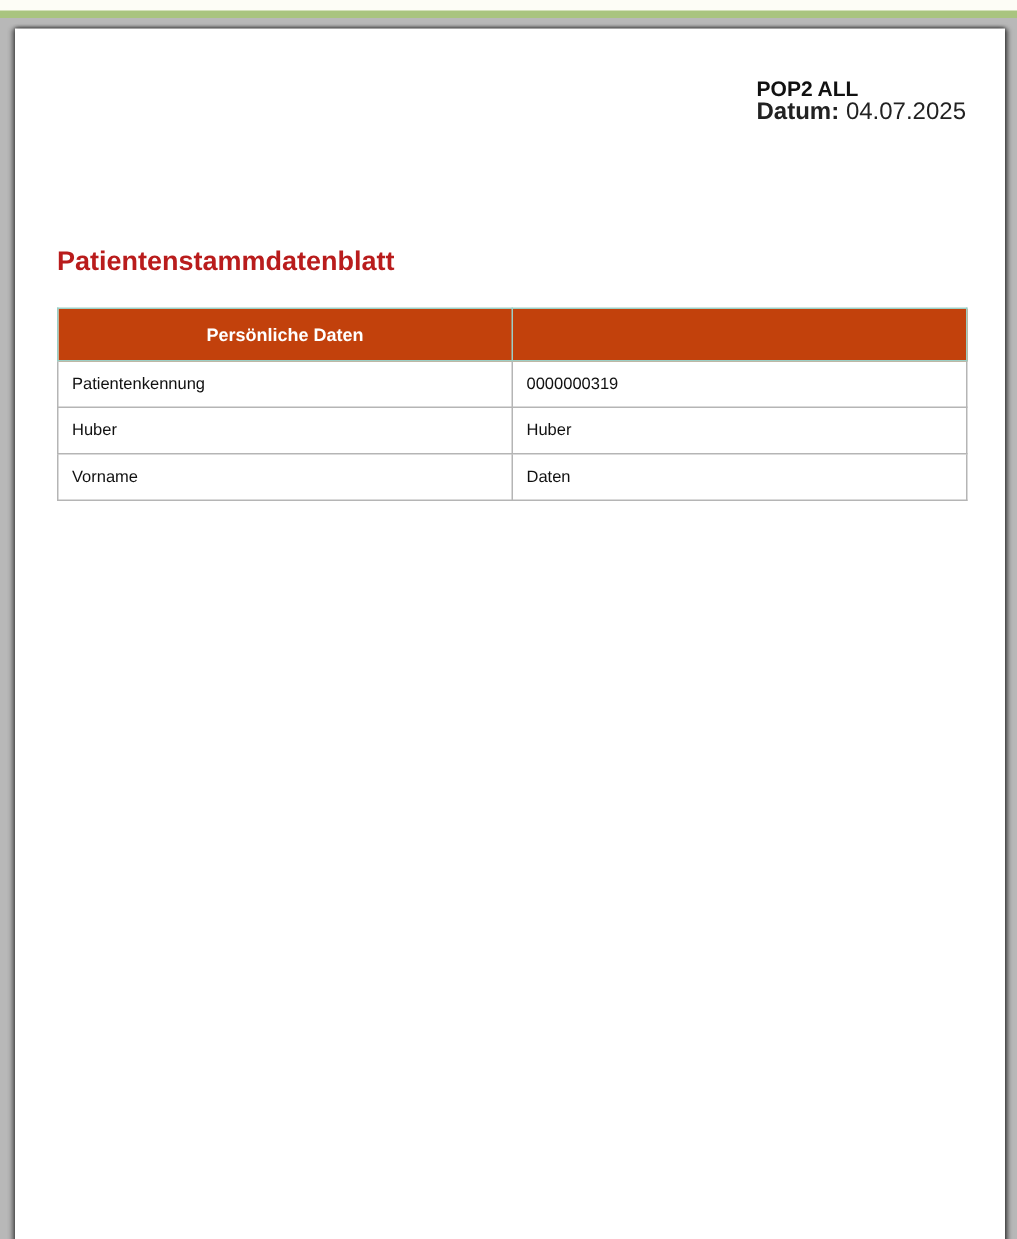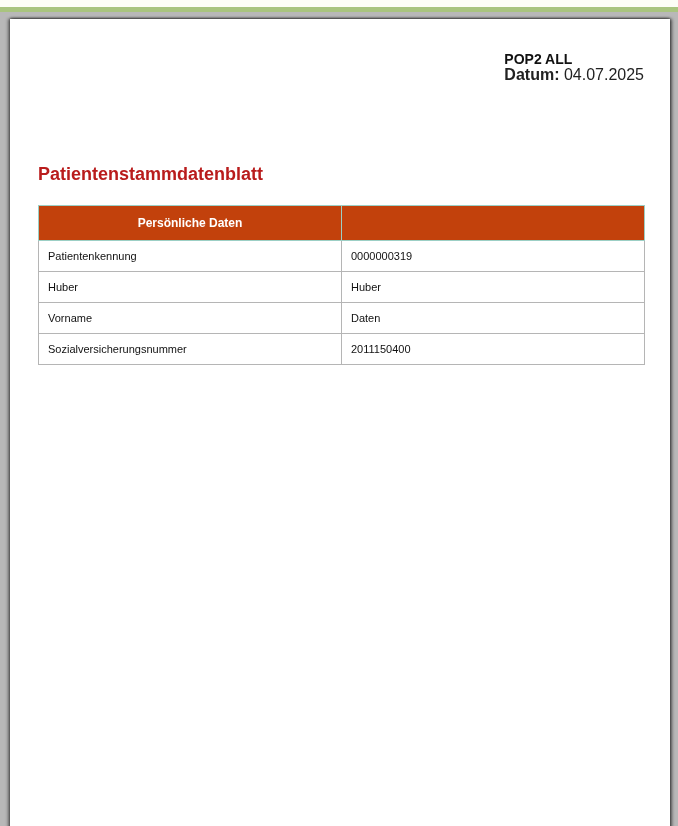--- a/index.html
+++ b/index.html
@@ -124,19 +124,15 @@
         <td class="value">0000000319</td>
       </tr>
       <tr>
         <td class="label">Huber</td>
         <td class="value">Huber</td>
       </tr>
       <tr>
         <td class="label">Vorname</td>
         <td class="value">Daten</td>
       </tr>
-      <tr>
-        <td class="label">Sozialversicherungsnummer</td>
-        <td class="value">2011150400</td>
-      </tr>
     </tbody>
   </table>
 </div>
 
 </body></html>

